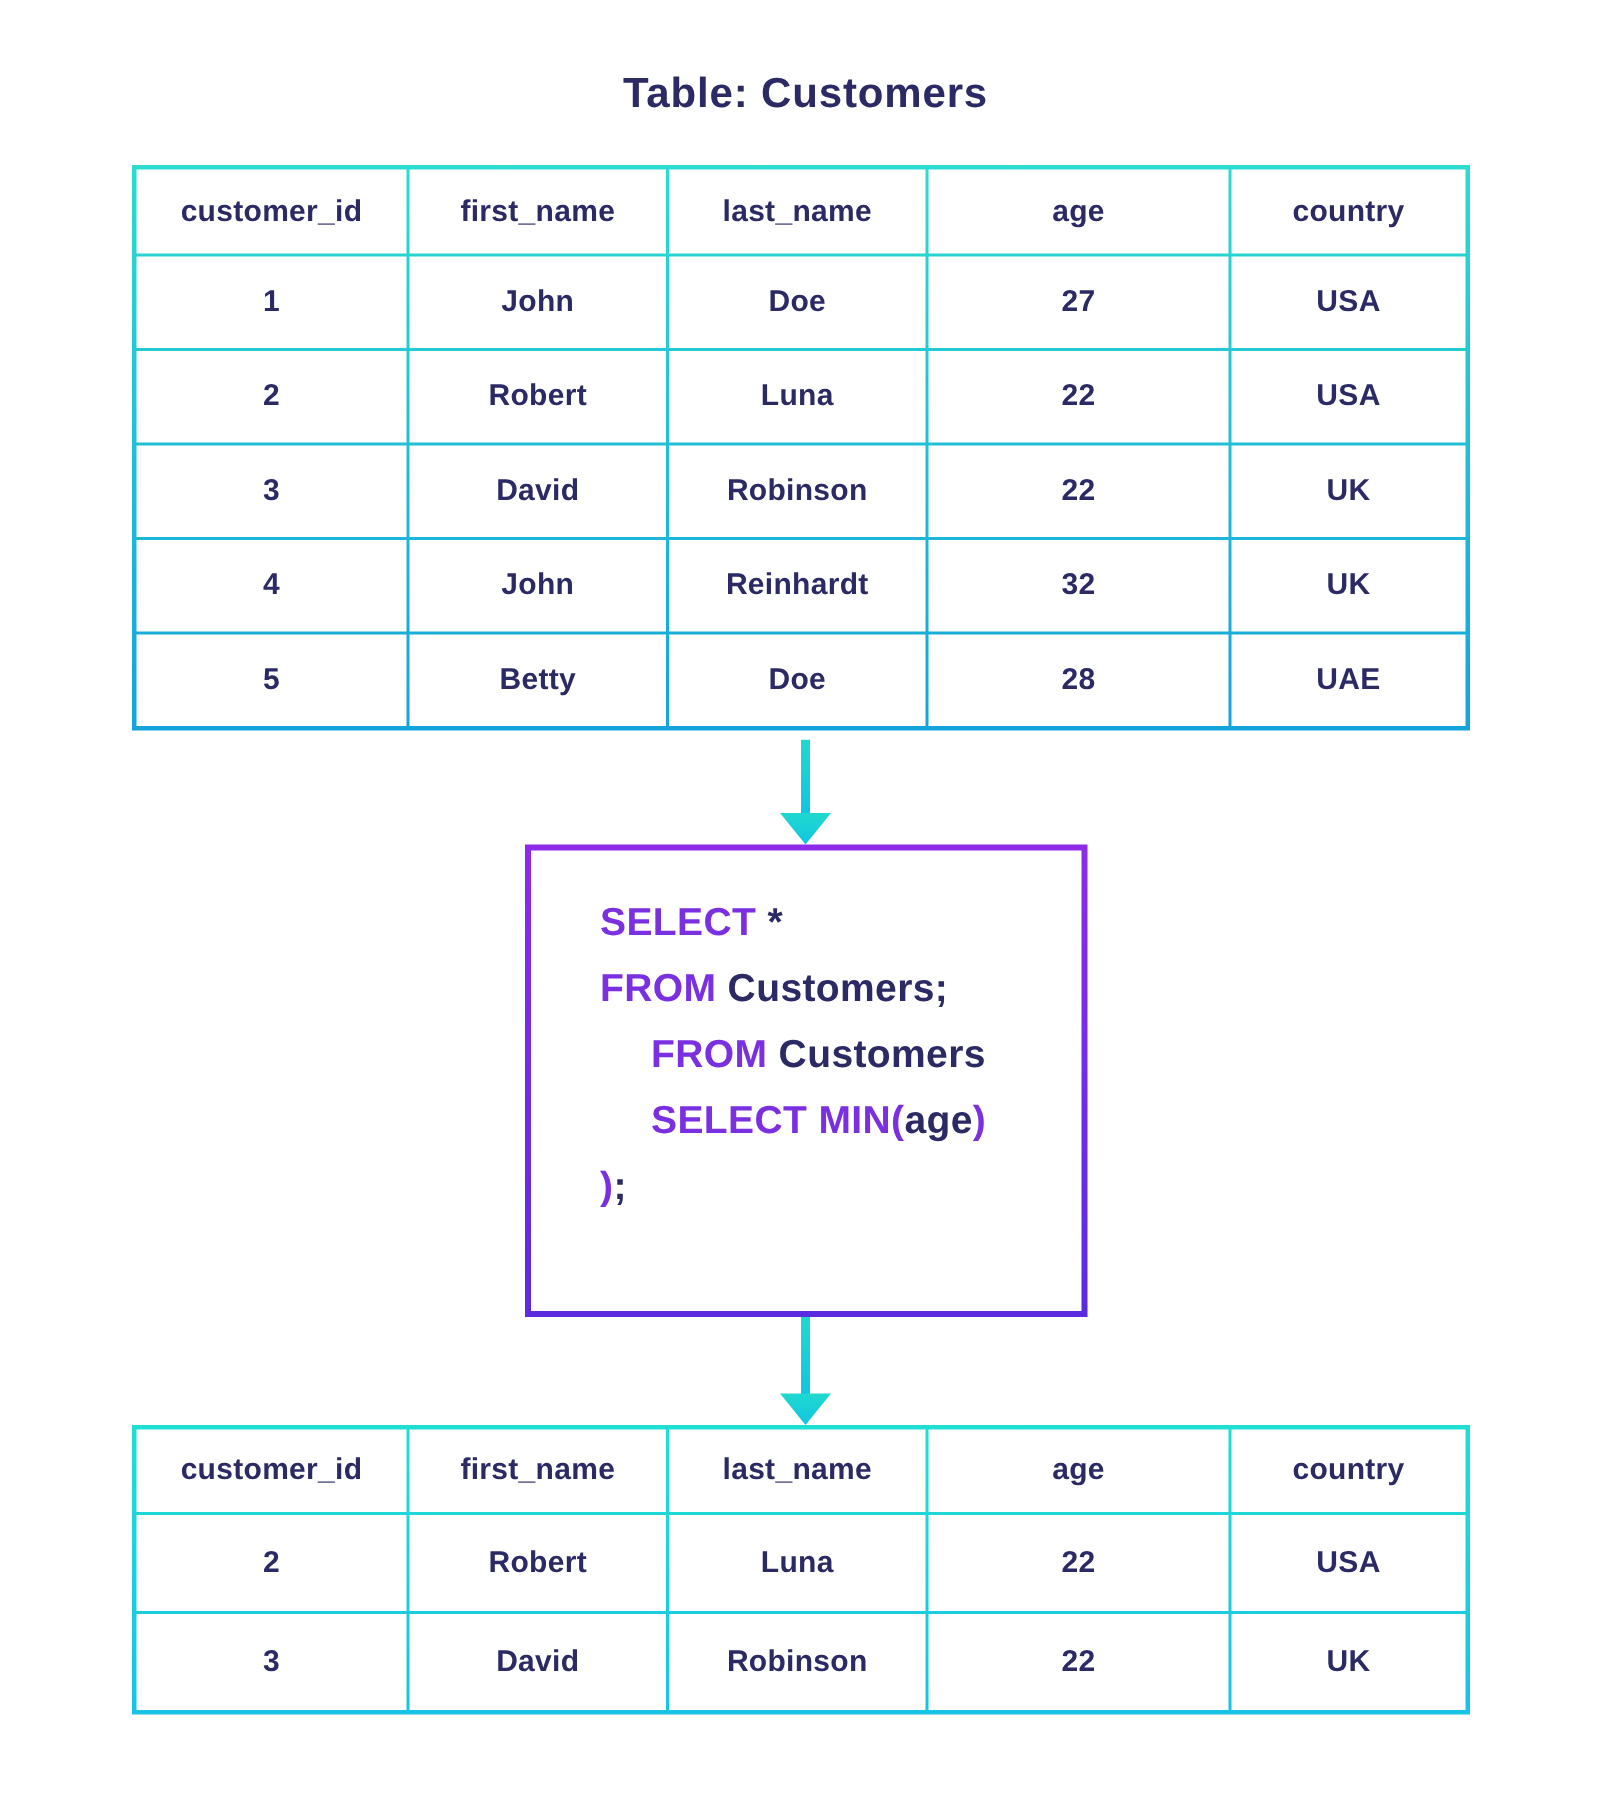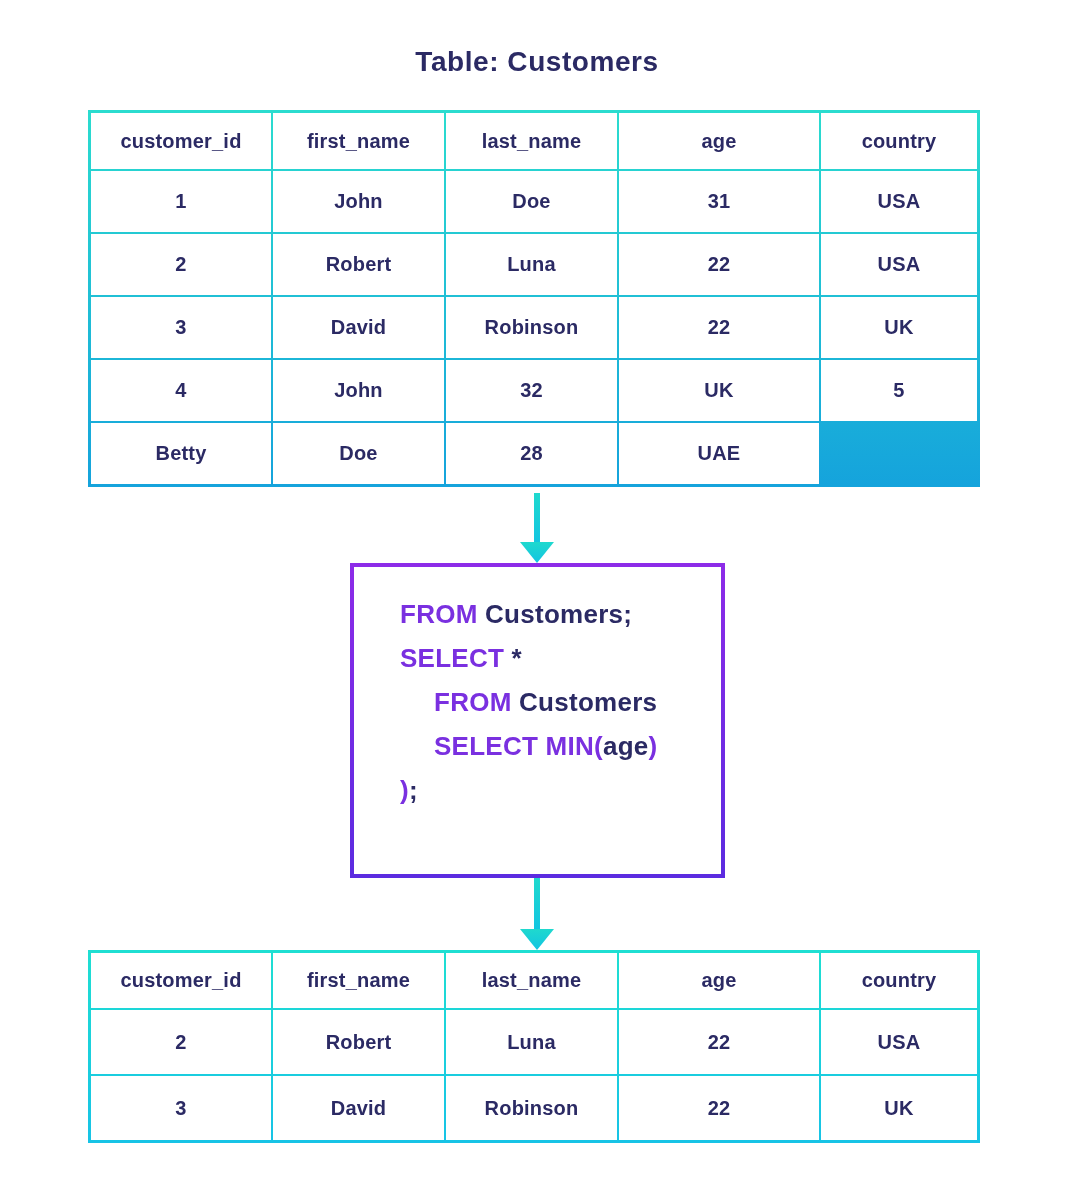--- a/index.html
+++ b/index.html
@@ -67,34 +67,35 @@
 
   <div class="tbl tbl-source">
       <div class="cell">customer_id</div>
       <div class="cell">first_name</div>
       <div class="cell">last_name</div>
       <div class="cell">age</div>
       <div class="cell">country</div>
       <div class="cell">1</div>
       <div class="cell">John</div>
       <div class="cell">Doe</div>
-      <div class="cell">31</div>
+      <div class="cell">27</div>
       <div class="cell">USA</div>
       <div class="cell">2</div>
       <div class="cell">Robert</div>
       <div class="cell">Luna</div>
       <div class="cell">22</div>
       <div class="cell">USA</div>
       <div class="cell">3</div>
       <div class="cell">David</div>
       <div class="cell">Robinson</div>
       <div class="cell">22</div>
       <div class="cell">UK</div>
       <div class="cell">4</div>
       <div class="cell">John</div>
+      <div class="cell">Reinhardt</div>
       <div class="cell">32</div>
       <div class="cell">UK</div>
       <div class="cell">5</div>
       <div class="cell">Betty</div>
       <div class="cell">Doe</div>
       <div class="cell">28</div>
       <div class="cell">UAE</div>
     </div>
 
   <svg class="flow-arrow arrow-top" width="40" height="70" viewBox="0 0 40 70">
@@ -103,22 +104,22 @@
         <stop offset="0" stop-color="#1fd9ce"></stop>
           <stop offset="1" stop-color="#12c4e2"></stop>
       </linearGradient>
     </defs>
     <rect x="17" y="0" width="6" height="52" fill="url(#ag1)"></rect>
     <polygon points="3,49 37,49 20,70" fill="url(#ag1)"></polygon>
   </svg>
 
   <div class="sql-box">
     <div class="sql-inner">
+        <div class="code-line"><span class="kw">SELECT</span><span class="pl"> *</span></div>
         <div class="code-line"><span class="kw">FROM</span><span class="pl"> Customers;</span></div>
-        <div class="code-line"><span class="kw">SELECT</span><span class="pl"> *</span></div>
         <div class="code-line ind"><span class="kw">FROM</span><span class="pl"> Customers</span></div>
         <div class="code-line ind"><span class="kw">SELECT MIN(</span><span class="pl">age</span><span class="kw">)</span></div>
         <div class="code-line"><span class="kw">)</span><span class="pl">;</span></div>
       </div>
   </div>
 
   <svg class="flow-arrow arrow-bottom" width="40" height="72" viewBox="0 0 40 72">
     <defs>
       <linearGradient id="ag2" x1="0" y1="0" x2="0" y2="1">
         <stop offset="0" stop-color="#1fd9ce"></stop>

